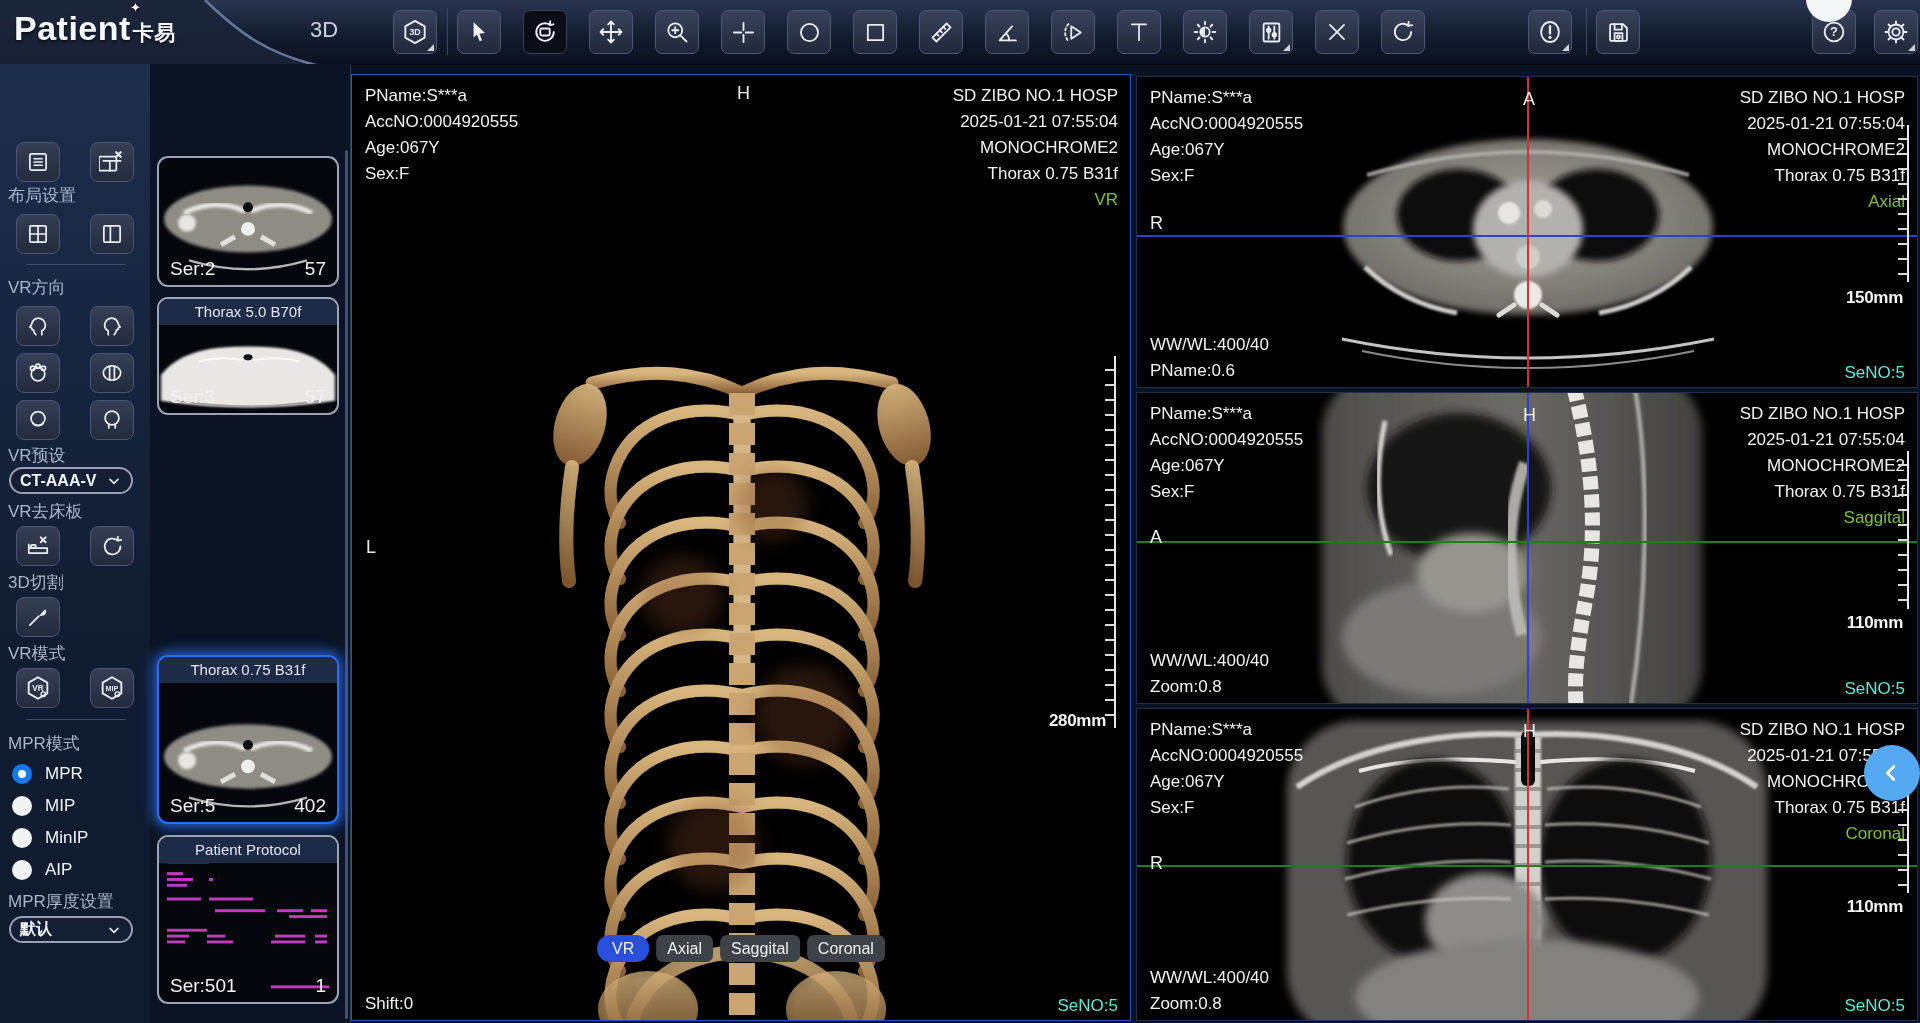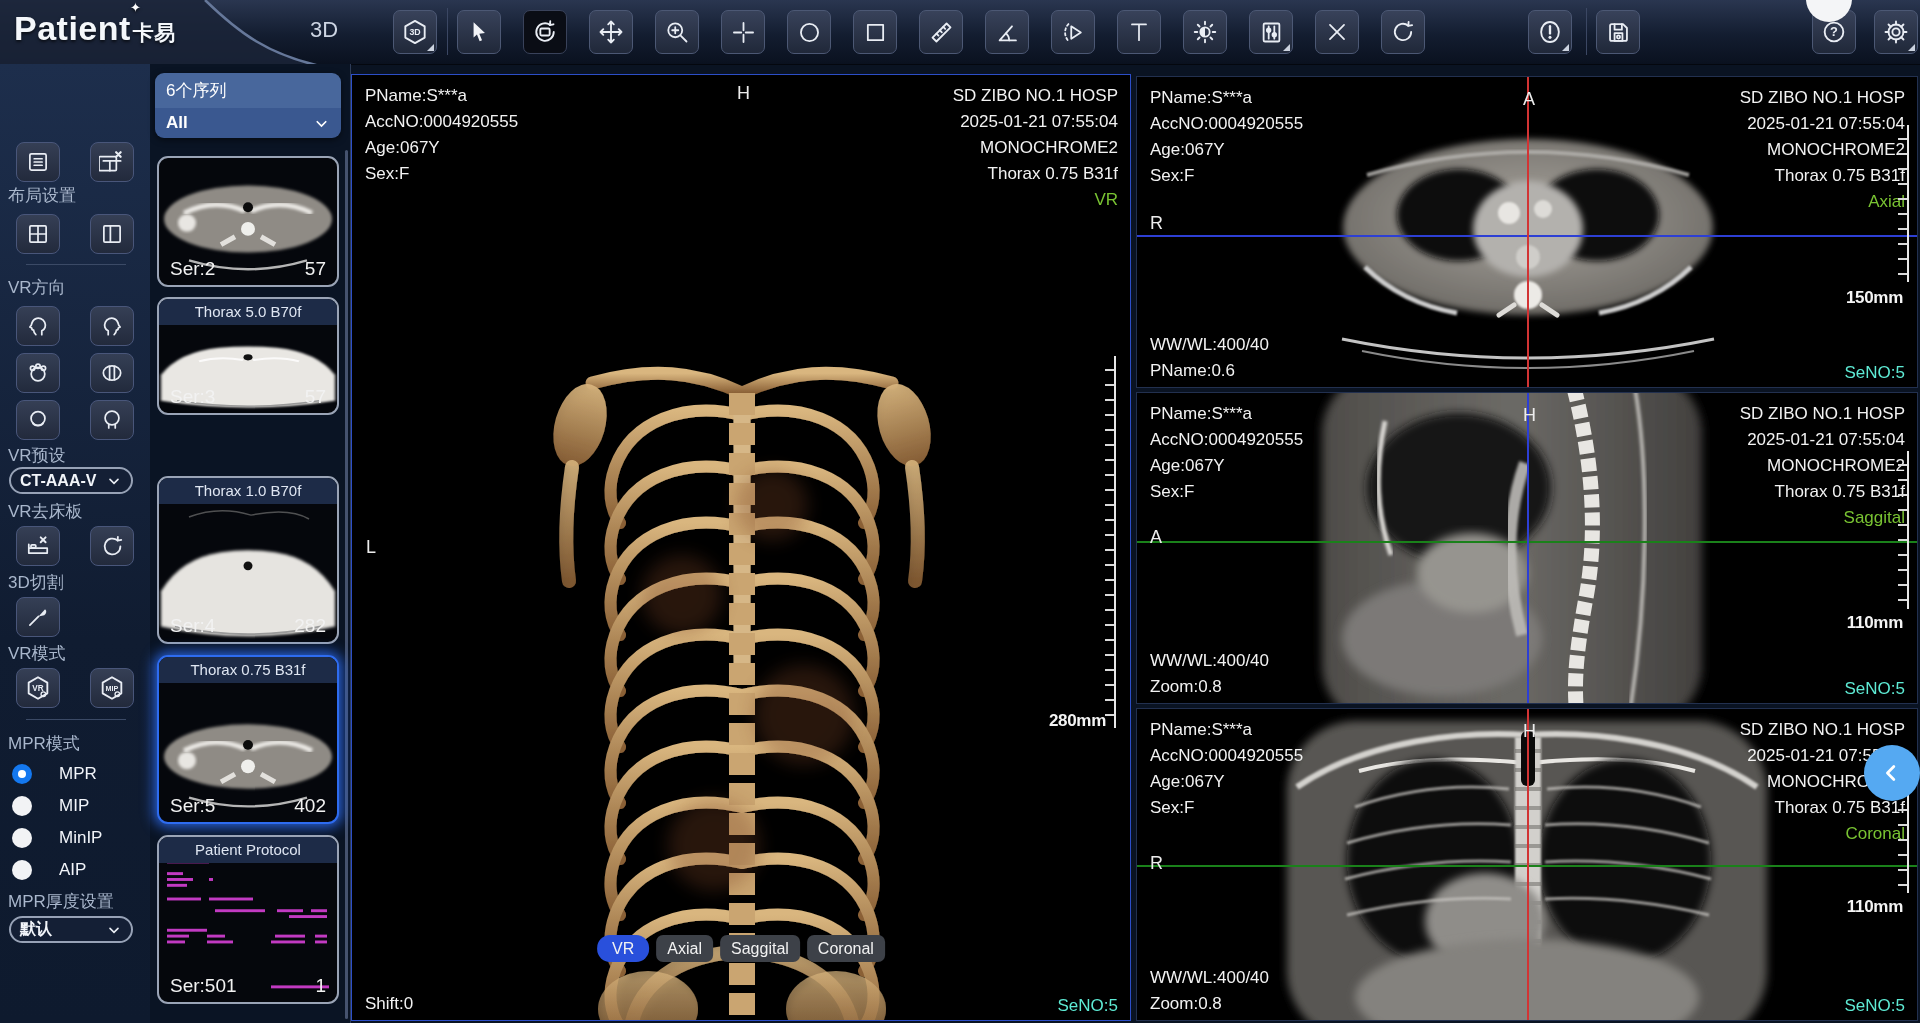--- a/index.html
+++ b/index.html
@@ -17,21 +17,21 @@
   .tbtn svg,.sbtn svg{stroke:#e9edf4;fill:none;stroke-width:1.6;stroke-linecap:round;stroke-linejoin:round}
   .vsep{position:absolute;top:8px;width:1px;height:47px;background:#3b4763}
   .avatar-arc{position:absolute;left:1806px;top:-24px;width:46px;height:46px;border-radius:50%;background:#f4f5f7}
   
   .sidebar{position:absolute;left:0;top:64px;width:150px;bottom:0;background:linear-gradient(#1d2e4c,#101c31 60%,#0e1a2e)}
   .slabel{position:absolute;left:8px;font-size:17px;color:#a9b7cc;white-space:nowrap}
   .sbtn{position:absolute;width:44px;height:40px;border-radius:8px;background:linear-gradient(#353f55,#222a3c);border:1px solid #49567a;display:flex;align-items:center;justify-content:center;box-sizing:border-box}
   .divider{position:absolute;left:26px;width:100px;height:1px;background:#3b4a66}
   .pill{position:absolute;left:9px;width:124px;height:27px;border:2px solid #97a2b6;border-radius:14px;background:#141f35;display:flex;align-items:center;box-sizing:border-box;padding:0 9px;font-size:16px;font-weight:700;color:#f2f5fa}
   .pill .chev{margin-left:auto;display:flex}
-  .radio-row{position:absolute;left:12px;display:flex;align-items:center;gap:27px;font-size:17px;color:#f2f5fa}
+  .radio-row{position:absolute;left:12px;display:flex;align-items:center;gap:13px;font-size:17px;color:#f2f5fa}
   .radio{width:20px;height:20px;border-radius:50%;background:#f2f3f5;position:relative}
   .radio.sel{background:#1478ef}
   .radio.sel::after{content:"";position:absolute;inset:6px;border-radius:50%;background:#fff}
   
   .series{position:absolute;left:150px;top:64px;width:200px;bottom:0;background:#0a1424;border-right:1px solid #2e3c58}
   .series-head{position:absolute;left:5px;top:9px;width:186px;border-radius:9px;overflow:hidden;font-size:17px;box-shadow:0 2px 6px rgba(0,0,0,.5)}
   .series-head .row1{background:#48679c;padding:6px 11px;color:#fff}
   .series-head .row2{background:#3a5890;padding:5px 11px;display:flex;align-items:center;font-weight:700;color:#fff}
   .scrolltrack{position:absolute;right:2px;top:86px;bottom:4px;width:3px;background:#45526e;border-radius:2px}
   .thumb{position:absolute;left:7px;width:182px;border:2px solid #9aa4b6;border-radius:11px;background:#05070c;overflow:hidden;box-sizing:border-box}
@@ -339,31 +339,20 @@
       <span>默认</span>
       <span class="chev">
           <svg width="16" height="16" viewBox="0 0 24 24" stroke="#e9edf4" fill="none" stroke-width="2.4" stroke-linecap="round">
             <polyline points="6,9.5 12,15.5 18,9.5"></polyline>
           </svg>
         </span>
     </div>
   </div>
 
   <div class="series">
-    <div class="series-head">
-      <div class="row1">6个序列</div>
-      <div class="row2">
-        <span>All</span>
-        <span style="margin-left:auto;display:flex">
-            <svg width="17" height="17" viewBox="0 0 24 24" stroke="#fff" fill="none" stroke-width="2.4" stroke-linecap="round">
-              <polyline points="6,9.5 12,15.5 18,9.5"></polyline>
-            </svg>
-          </span>
-      </div>
-    </div>
     <div class="scrolltrack"></div>
 
     <div class="thumb" style="top:92px;height:131px">
       <svg class="art" viewBox="0 0 178 129" preserveAspectRatio="none">
         <defs>
             <filter id="tb1">
               <feGaussianBlur stdDeviation="1.4"></feGaussianBlur>
             </filter>
           </defs>
         <ellipse cx="89" cy="62" rx="84" ry="34" fill="#8f8b85" filter="url(#tb1)"></ellipse>
@@ -388,31 +377,20 @@
         <path d="M2,112 Q20,78 60,72 Q89,68 118,72 Q158,78 176,112 L176,150 Q89,170 2,150 Z" fill="#e9e7e3" filter="url(#tb2)"></path>
         <circle cx="89" cy="86" r="4.5" fill="#111"></circle>
         <path d="M18,150 Q89,166 160,150" stroke="#9a9a9a" stroke-width="2" fill="none"></path>
         <path d="M40,92 Q60,84 84,90 M94,90 Q120,84 140,92" stroke="#fff" stroke-width="3" fill="none" opacity=".8"></path>
       </svg>
       <div class="ttitle">Thorax 5.0 B70f</div>
       <span class="ser">Ser:3</span>
       <span class="cnt">57</span>
     </div>
 
-    <div class="thumb" style="top:412px;height:168px">
-      <svg class="art" viewBox="0 0 178 168" preserveAspectRatio="none">
-        <path d="M2,116 Q22,82 62,76 Q89,72 116,76 Q156,82 176,116 L176,152 Q89,172 2,152 Z" fill="#e6e4e0" filter="url(#tb2)"></path>
-        <circle cx="89" cy="90" r="4.5" fill="#111"></circle>
-        <path d="M16,152 Q89,168 162,152" stroke="#9a9a9a" stroke-width="2" fill="none"></path>
-        <path d="M30,40 Q60,28 92,38 Q130,30 150,42" stroke="#6f6f6f" stroke-width="1.5" fill="none" opacity=".7"></path>
-      </svg>
-      <div class="ttitle">Thorax 1.0 B70f</div>
-      <span class="ser">Ser:4</span>
-      <span class="cnt">282</span>
-    </div>
 
     <div class="thumb sel" style="top:591px;height:169px">
       <svg class="art" viewBox="0 0 178 169" preserveAspectRatio="none">
         <ellipse cx="89" cy="102" rx="84" ry="33" fill="#8f8b85" filter="url(#tb1)"></ellipse>
         <path d="M25,96 Q56,80 86,94 M92,94 Q122,80 153,96" stroke="#eceae6" stroke-width="5" fill="none" filter="url(#tb1)"></path>
         <circle cx="89" cy="90" r="5" fill="#0c0c0c"></circle>
         <circle cx="89" cy="112" r="7" fill="#efefec"></circle>
         <path d="M76,120 L62,128 M102,120 L116,128" stroke="#e2e0dc" stroke-width="5"></path>
         <circle cx="28" cy="106" r="9" fill="#e8e6e2" filter="url(#tb1)"></circle>
         <path d="M30,144 Q89,162 148,144" stroke="#b5b5b5" stroke-width="2.5" fill="none"></path>

